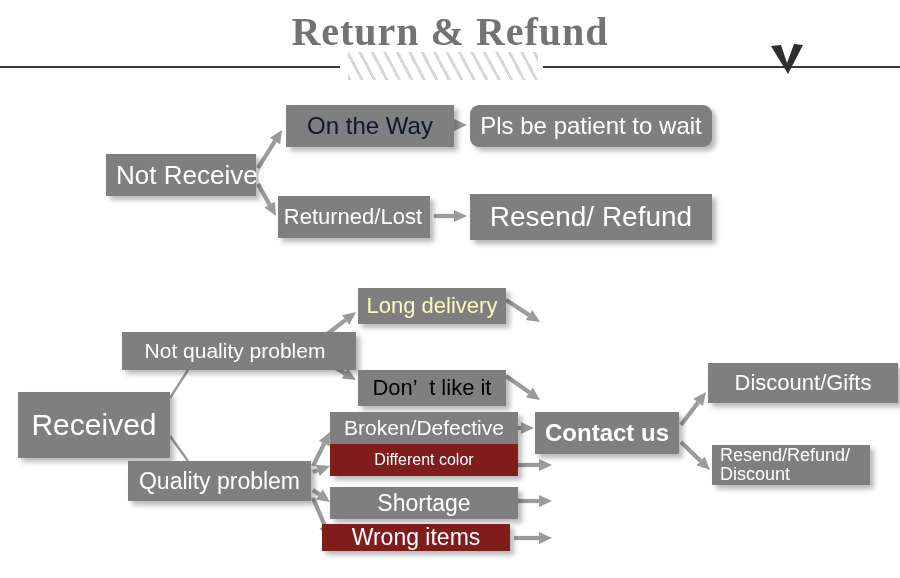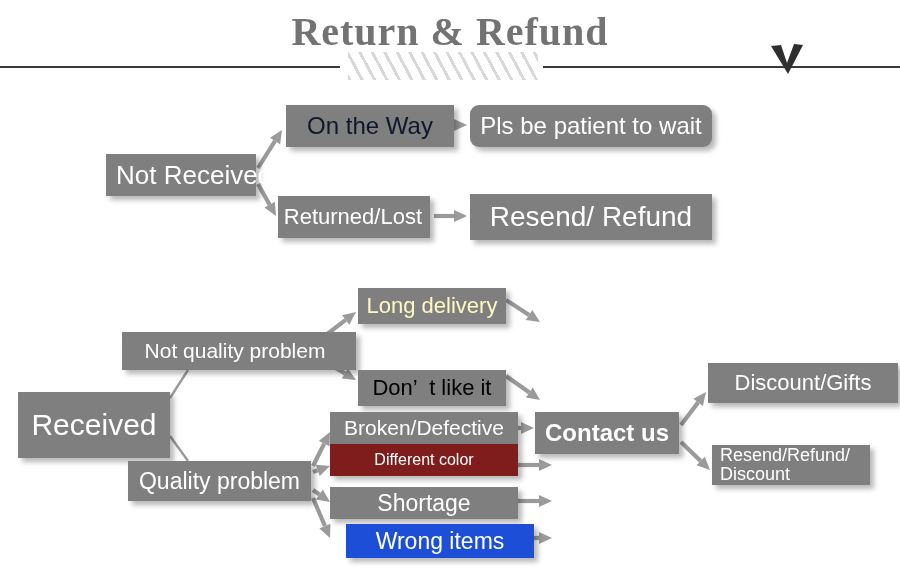--- a/index.html
+++ b/index.html
@@ -191,20 +191,20 @@
       <div class="node center" style="left: 278px; top: 196px; width: 152px; height: 42px; font-size: 22px; background: rgb(127, 127, 127); color: rgb(255, 255, 255); padding-left: 8px; padding-right: 8px; justify-content: flex-end;"><span>Returned/Lost</span></div>
       <div class="node center" style="left: 470px; top: 194px; width: 242px; height: 46px; font-size: 28px; background: rgb(127, 127, 127); color: rgb(255, 255, 255); padding-left: 8px; padding-right: 8px;"><span>Resend/ Refund</span></div>
       <div class="node center" style="left: 18px; top: 392px; width: 152px; height: 66px; font-size: 30px; background: rgb(127, 127, 127); color: rgb(255, 255, 255); padding-left: 8px; padding-right: 8px;"><span>Received</span></div>
       <div class="node center" style="left: 122px; top: 332px; width: 234px; height: 38px; font-size: 21px; background: rgb(127, 127, 127); color: rgb(255, 255, 255); padding-right: 8px;"><span>Not quality problem</span></div>
       <div class="node center" style="left: 128px; top: 461px; width: 183px; height: 40px; font-size: 23px; background: rgb(127, 127, 127); color: rgb(255, 255, 255); padding-left: 8px; padding-right: 8px;"><span>Quality problem</span></div>
       <div class="node center" style="left: 358px; top: 288px; width: 148px; height: 36px; font-size: 22px; background: rgb(127, 127, 127); color: #fef9c3;"><span>Long delivery</span></div>
       <div class="node center" style="left: 358px; top: 370px; width: 148px; height: 36px; font-size: 22px; background: rgb(127, 127, 127); color: #000000;"><span>Don’  t like it</span></div>
       <div class="node center" style="left: 330px; top: 412px; width: 188px; height: 32px; font-size: 21px; background: rgb(127, 127, 127); color: rgb(255, 255, 255);"><span>Broken/Defective</span></div>
       <div class="node center" style="left: 330px; top: 444px; width: 188px; height: 32px; font-size: 16px; background: #7f1d1d; color: rgb(255, 255, 255);"><span>Different color</span></div>
       <div class="node center" style="left: 330px; top: 487px; width: 188px; height: 32px; font-size: 23px; background: rgb(127, 127, 127); color: rgb(255, 255, 255);"><span>Shortage</span></div>
-      <div class="node center" style="left: 346px; top: 524px; width: 188px; height: 34px; font-size: 23px; background: #1d4ed8; color: rgb(255, 255, 255);"><span>Wrong items</span></div>
+      <div class="node center" style="left: 322px; top: 524px; width: 188px; height: 27px; font-size: 23px; background: #7f1d1d; color: rgb(255, 255, 255);"><span>Wrong items</span></div>
       <div class="node center" style="left: 535px; top: 412px; width: 144px; height: 42px; font-size: 24px; background: rgb(127, 127, 127); color: rgb(255, 255, 255); padding-left: 8px; padding-right: 8px; font-weight: bold;"><span>Contact us</span></div>
       <div class="node center" style="left: 708px; top: 363px; width: 190px; height: 40px; font-size: 22px; background: rgb(127, 127, 127); color: rgb(255, 255, 255); padding-left: 8px; padding-right: 8px;"><span>Discount/Gifts</span></div>
       <div class="node left" style="left: 712px; top: 445px; width: 158px; height: 40px; font-size: 18px; background: rgb(127, 127, 127); color: rgb(255, 255, 255); padding-left: 8px; padding-right: 8px;"><span>Resend/Refund/
 Discount</span></div>
     </div>
 
 </div>
 
 </body></html>

